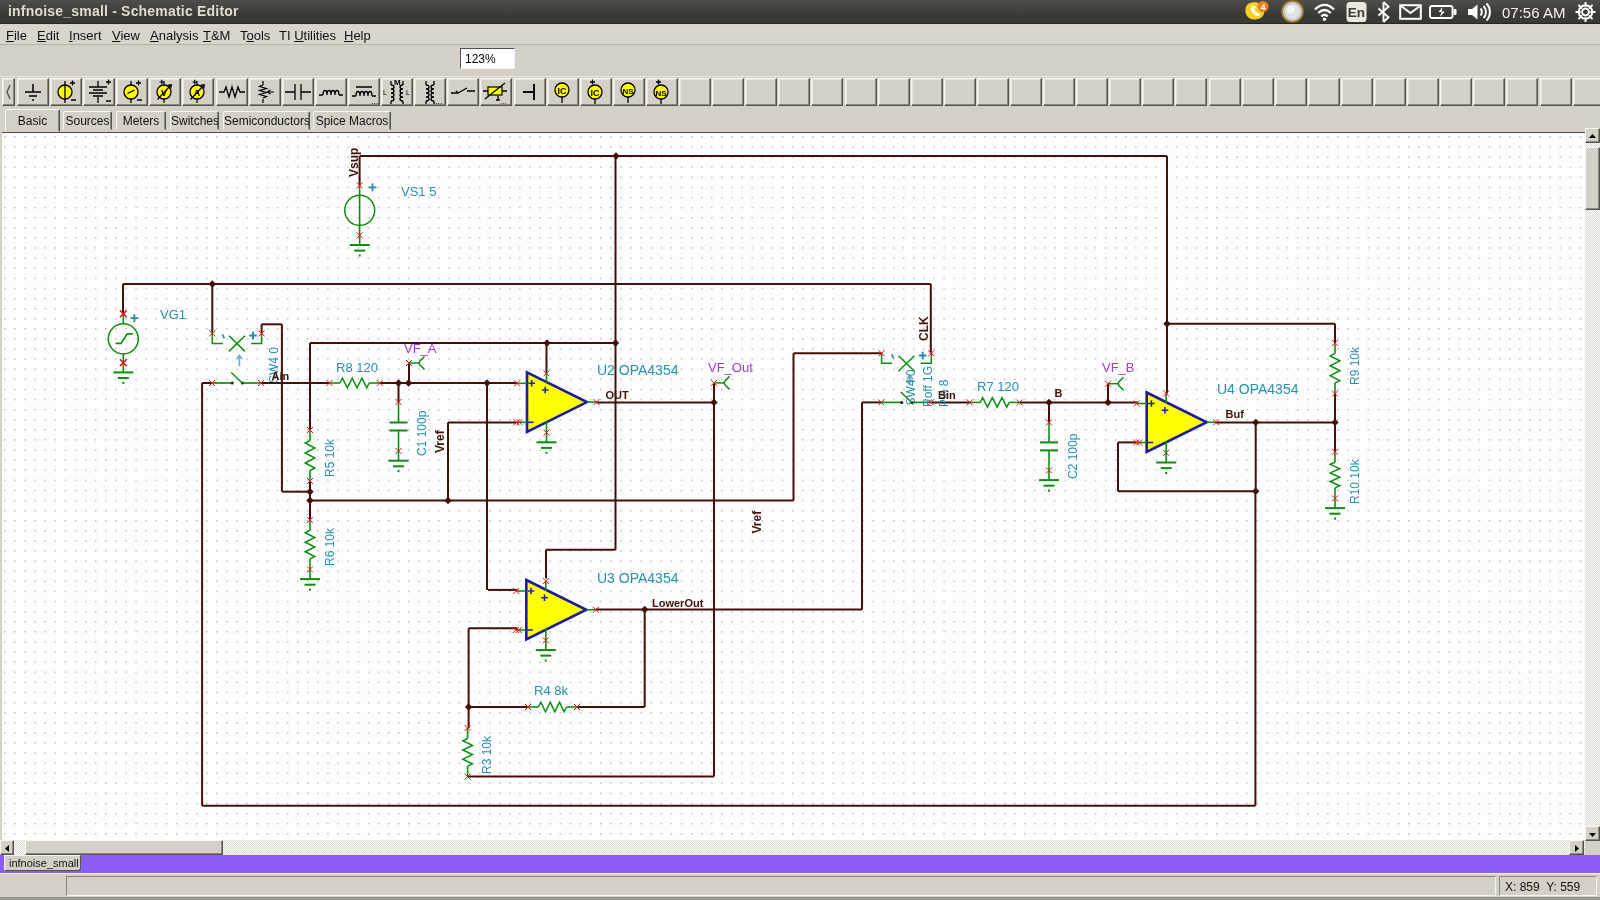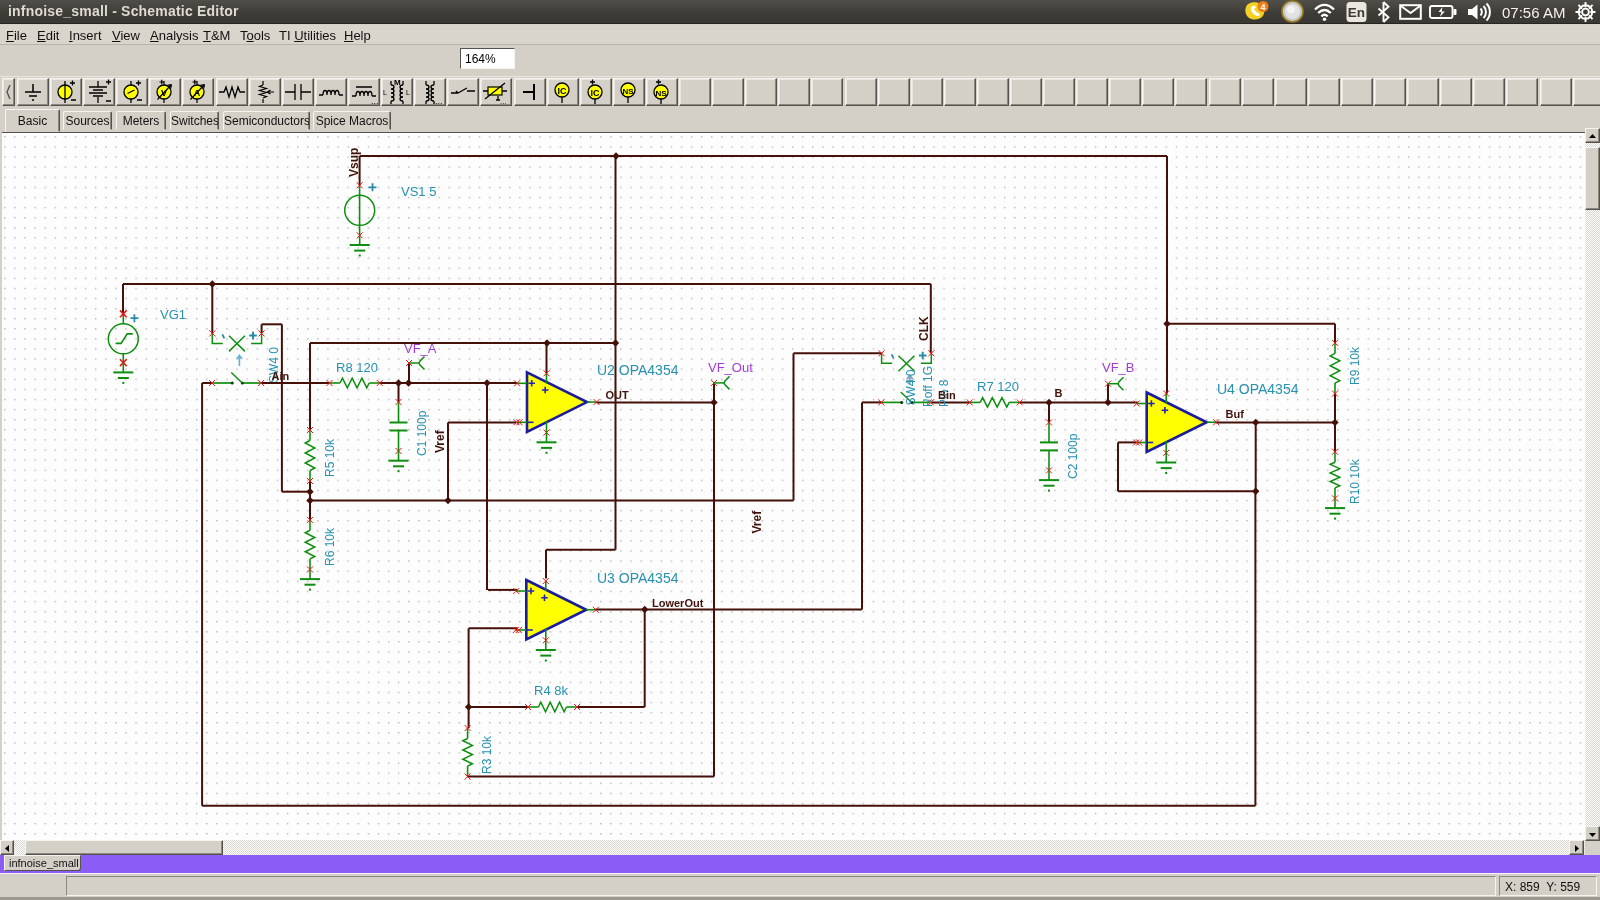--- a/index.html
+++ b/index.html
@@ -189,21 +189,21 @@
           <rect x="17.5" y="9.5" width="1.8" height="1.8"></rect>
           <rect x="17.5" y="14.0" width="1.8" height="1.8"></rect>
           <rect x="17.5" y="18.5" width="1.8" height="1.8"></rect>
         </g>
       </svg></div>
 <div class="btn" style="left:432px;width:23px"><svg width="21" height="21" viewBox="0 0 21 21">
         <circle cx="9" cy="8" r="6" fill="#f8f8f8" stroke="#000" stroke-width="1.4"></circle>
         <path d="M6.5 8 H11.5 M9 5.5 V10.5" stroke="#e02020" stroke-width="1.6"></path>
         <path d="M13 12 L18 17.5" stroke="#000" stroke-width="2.6"></path>
       </svg></div>
-<div style="position:absolute;left:460px;top:2px;width:55px;height:21px;background:#fff;border:1px solid;border-color:#55534d #f5f4f0 #f5f4f0 #55534d;font-size:12px;color:#000;padding:3px 0 0 4px">164%</div>
+<div style="position:absolute;left:460px;top:2px;width:55px;height:21px;background:#fff;border:1px solid;border-color:#55534d #f5f4f0 #f5f4f0 #55534d;font-size:12px;color:#000;padding:3px 0 0 4px">123%</div>
 <div class="btn" style="left:501px;top:4px;width:13px;height:17px"><svg width="11" height="15">
         <path d="M5.5 9 L9 5 H2 Z" fill="#000"></path>
       </svg></div>
 <div class="btn" style="left:527px;width:23px"><svg width="22" height="22" viewBox="0 0 22 22">
         <path d="M6 1 V6 M6 16 V21" stroke="#000" stroke-width="1.6"></path>
         <rect x="3.5" y="6" width="5" height="10" fill="#ffff40" stroke="#000" stroke-width="1.3"></rect>
         <text x="11" y="9" font-size="9" font-weight="bold" fill="#000">1K</text>
         <path d="M19 19 L12 12 M12 12 l1 4 M12 12 l4 1" stroke="#8b1a10" stroke-width="2" fill="none"></path>
       </svg></div>
   </div>

